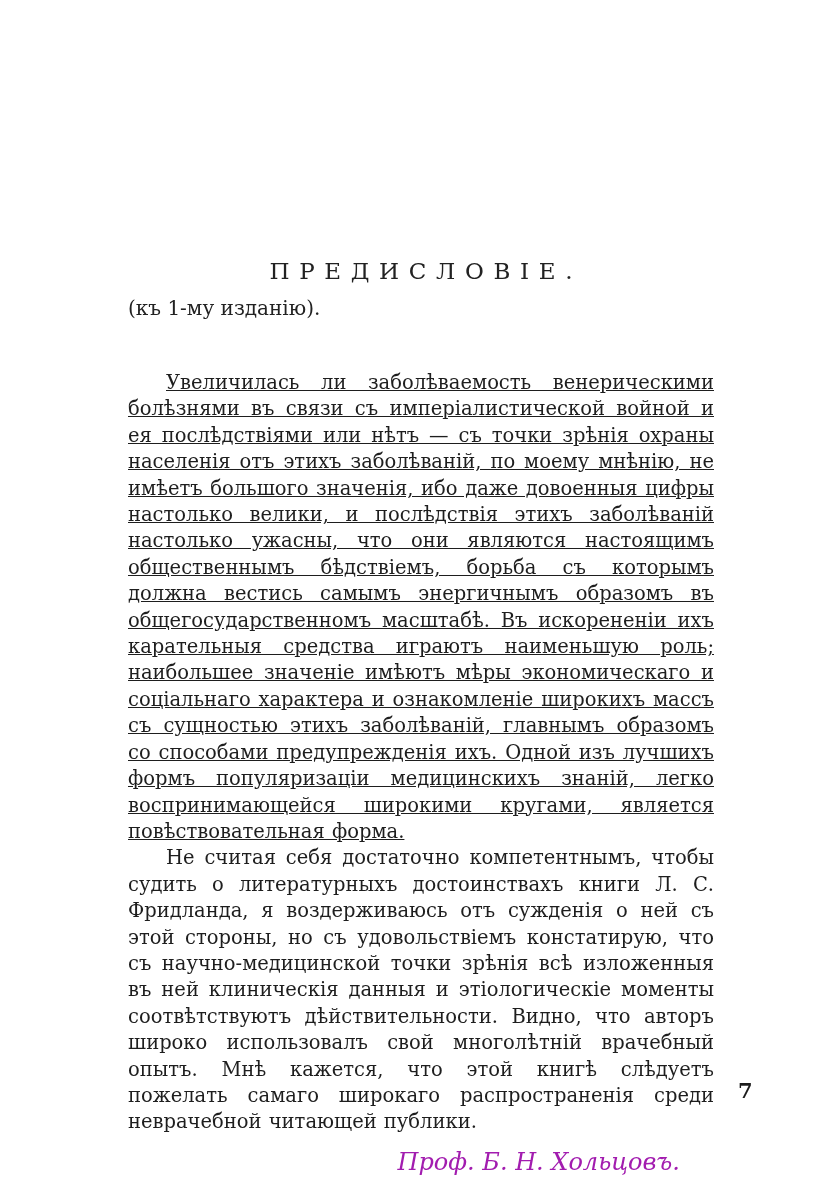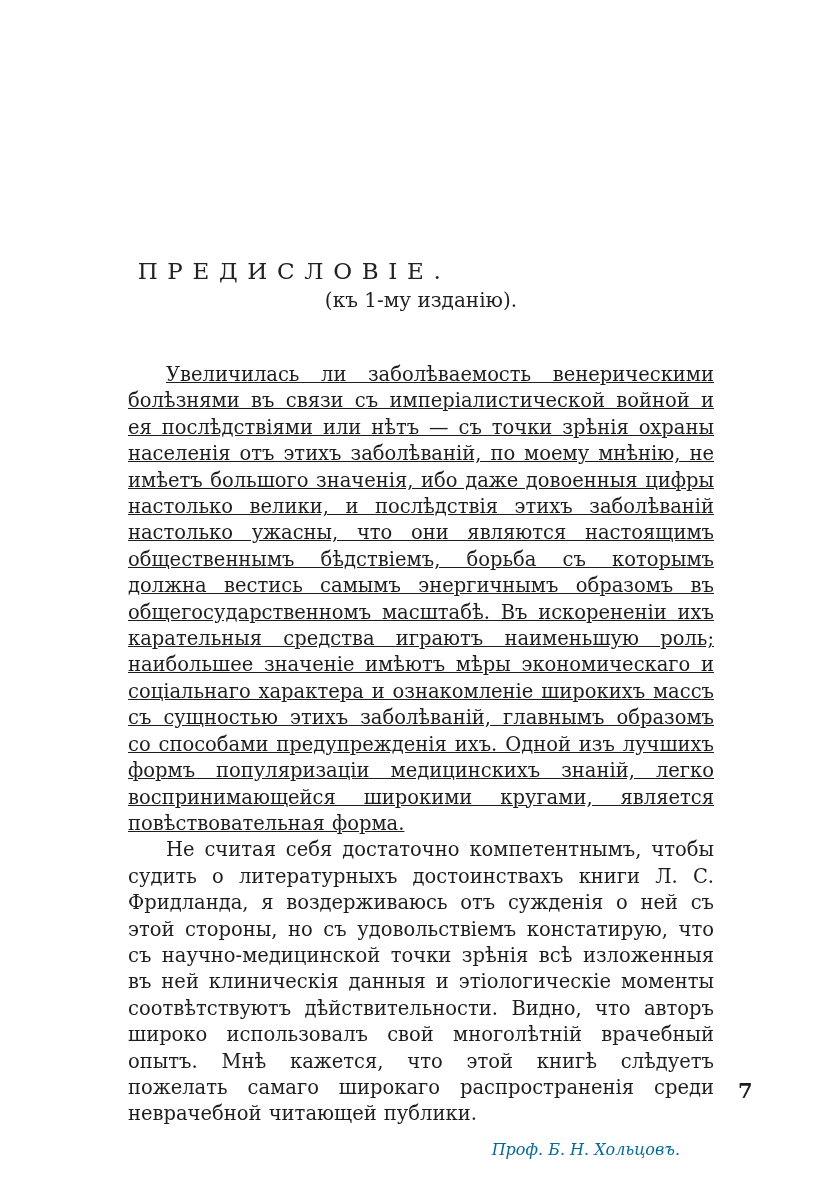--- a/index.html
+++ b/index.html
@@ -17,53 +17,53 @@
     font-family: "DejaVu Serif", "Liberation Serif", serif;
     overflow: hidden;
   }
   .text-block {
     position: absolute;
     left: 128px;
     top: 258px;
     width: 586px;
   }
   .doc-title {
+    text-align: center;
     font-size: 23px;
     font-weight: normal;
     letter-spacing: 0.42em;
     margin: 0;
     padding-left: 0.42em; 
     color: #222;
   }
   .doc-subtitle {
-    text-align: center;
     font-size: 20px;
-    margin: 4px 0 0 0;
+    margin: 12px 0 0 0;
     color: #222;
   }
   .doc-paragraph {
     font-size: 19.5px;
     line-height: 26.4px;
     text-align: justify;
     text-indent: 38px;
     margin: 0;
     color: #1e1e1e;
     word-spacing: 1px;
   }
   .doc-paragraph.first {
     margin-top: 50px;
     text-decoration: underline;
   }
   .doc-signature {
-    font-size: 16px;
+    font-size: 24px;
     font-style: italic;
     text-align: right;
     padding-right: 34px;
     margin: 12px 0 0 0;
-    color: #0369a1;
+    color: #a21caf;
   }
   .page-number {
     position: absolute;
     left: 738px;
     top: 1078px;
     font-size: 21px;
     font-weight: bold;
     color: #1b1b1b;
   }
 </style>

